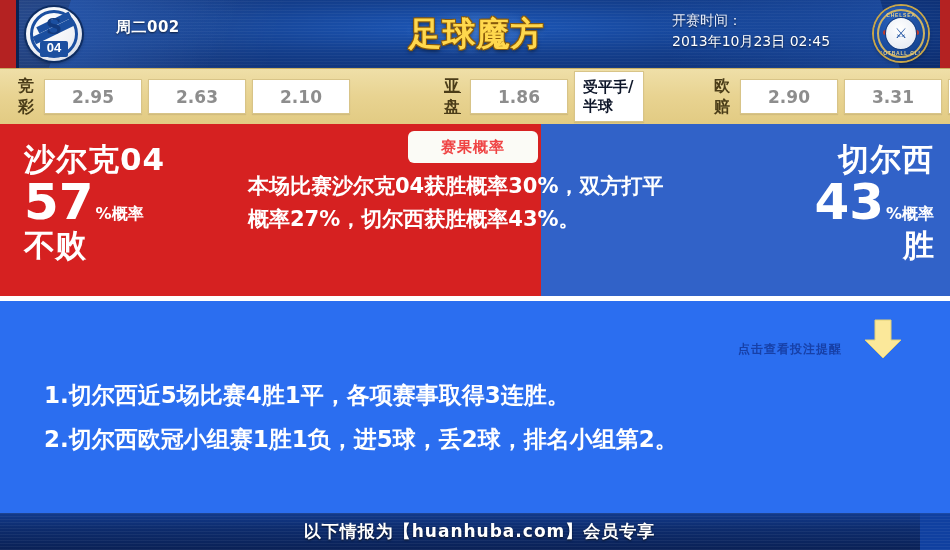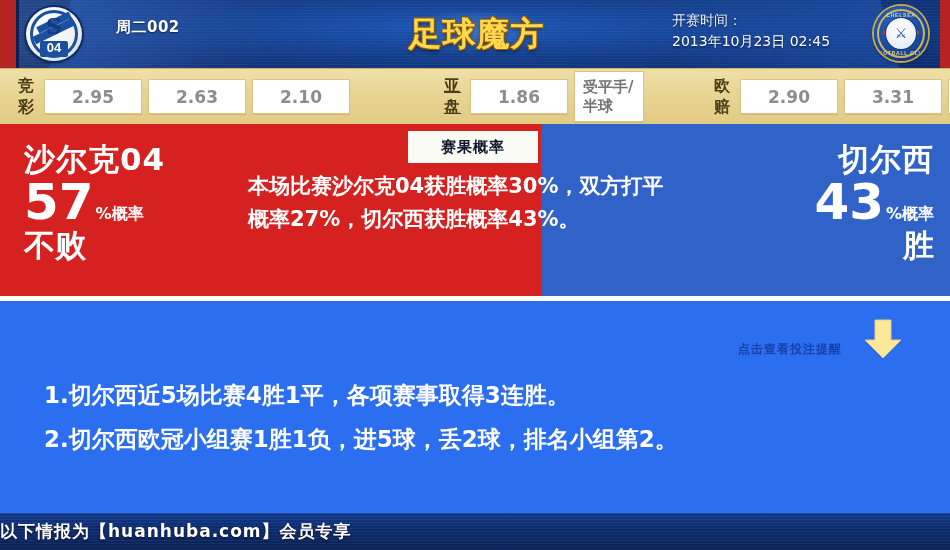--- a/index.html
+++ b/index.html
@@ -143,42 +143,42 @@
     margin-right:9px;letter-spacing:1px;
   }
   .odds-label.link{text-decoration:underline;cursor:pointer;}
   .odds-box{
     background:#ffffff;border:1px solid #d8c versuch;border:1px solid #d8c488;
     height:33px;min-width:52px;padding:0 22px;margin-right:6px;
     display:flex;align-items:center;justify-content:center;
     font:bold 17px "DejaVu Sans","Liberation Sans",sans-serif;color:#8d8d8d;
     box-shadow:0 1px 1px rgba(0,0,0,.08);
   }
-  .odds-box.wide{font-size:15px;color:#737373;padding:8px 8px;}
+  .odds-box.wide{font-size:15px;color:#0f172a;padding:8px 8px;}
   .g1{margin-left:18px;}
   .g2{margin-left:88px;}
   .g3{margin-left:64px;}
 
   
   .prob{
     position:absolute;left:0;top:124px;width:950px;height:172px;
   }
   .prob-left{
     position:absolute;left:0;top:0;width:541px;height:172px;
     background:#d62121;
   }
   .prob-right{
     position:absolute;left:541px;top:0;width:409px;height:172px;
     background:#3162c8;
   }
   .tab{
     position:absolute;left:408px;top:7px;width:130px;height:32px;
     background:#fbfbf6;display:flex;align-items:center;justify-content:center;
-    font:bold 15px "DejaVu Sans","Liberation Sans",sans-serif;color:#0f172a;
-    letter-spacing:1px;z-index:5;
+    font:bold 15px "DejaVu Sans","Liberation Sans",sans-serif;color:#ef4444;
+    letter-spacing:1px;z-index:5;border-radius:6px;
   }
   .team-l{
     position:absolute;left:24px;top:18px;z-index:4;color:#ffffff;
   }
   .team-l .tname{
     font:bold 31px "DejaVu Sans","Liberation Sans",sans-serif;letter-spacing:1px;
     line-height:34px;
   }
   .team-l .tpct{
     font:bold 50px "DejaVu Sans","Liberation Sans",sans-serif;line-height:52px;
@@ -233,24 +233,24 @@
   .tip-list{
     position:absolute;left:44px;top:72px;width:870px;
   }
   .tip-item{
     font:bold 23px "DejaVu Sans","Liberation Sans",sans-serif;color:#ffffff;
     line-height:44px;letter-spacing:0px;
   }
 
   
   .footer{
-    position:absolute;left:0;top:513px;width:950px;height:37px;
+    position:absolute;left:0;top:513px;width:881px;height:37px;
     background:
       linear-gradient(180deg,#123a8c 0%, #0d2c6e 40%, #0a2156 100%);
-    display:flex;align-items:center;
+    display:flex;align-items:center;justify-content:center;padding-left:39px;
   }
   .footer:before{
     content:"";position:absolute;left:0;top:0;width:950px;height:37px;
     background:repeating-linear-gradient(0deg, rgba(255,255,255,0.05) 0px, rgba(255,255,255,0.05) 1px, rgba(0,0,0,0) 1px, rgba(0,0,0,0) 3px);
   }
   .footer-text{
     position:relative;z-index:2;
     font:bold 17px "DejaVu Sans","Liberation Sans",sans-serif;color:#ffffff;
     letter-spacing:1px;text-shadow:0 1px 2px rgba(0,0,0,.7);
   }

